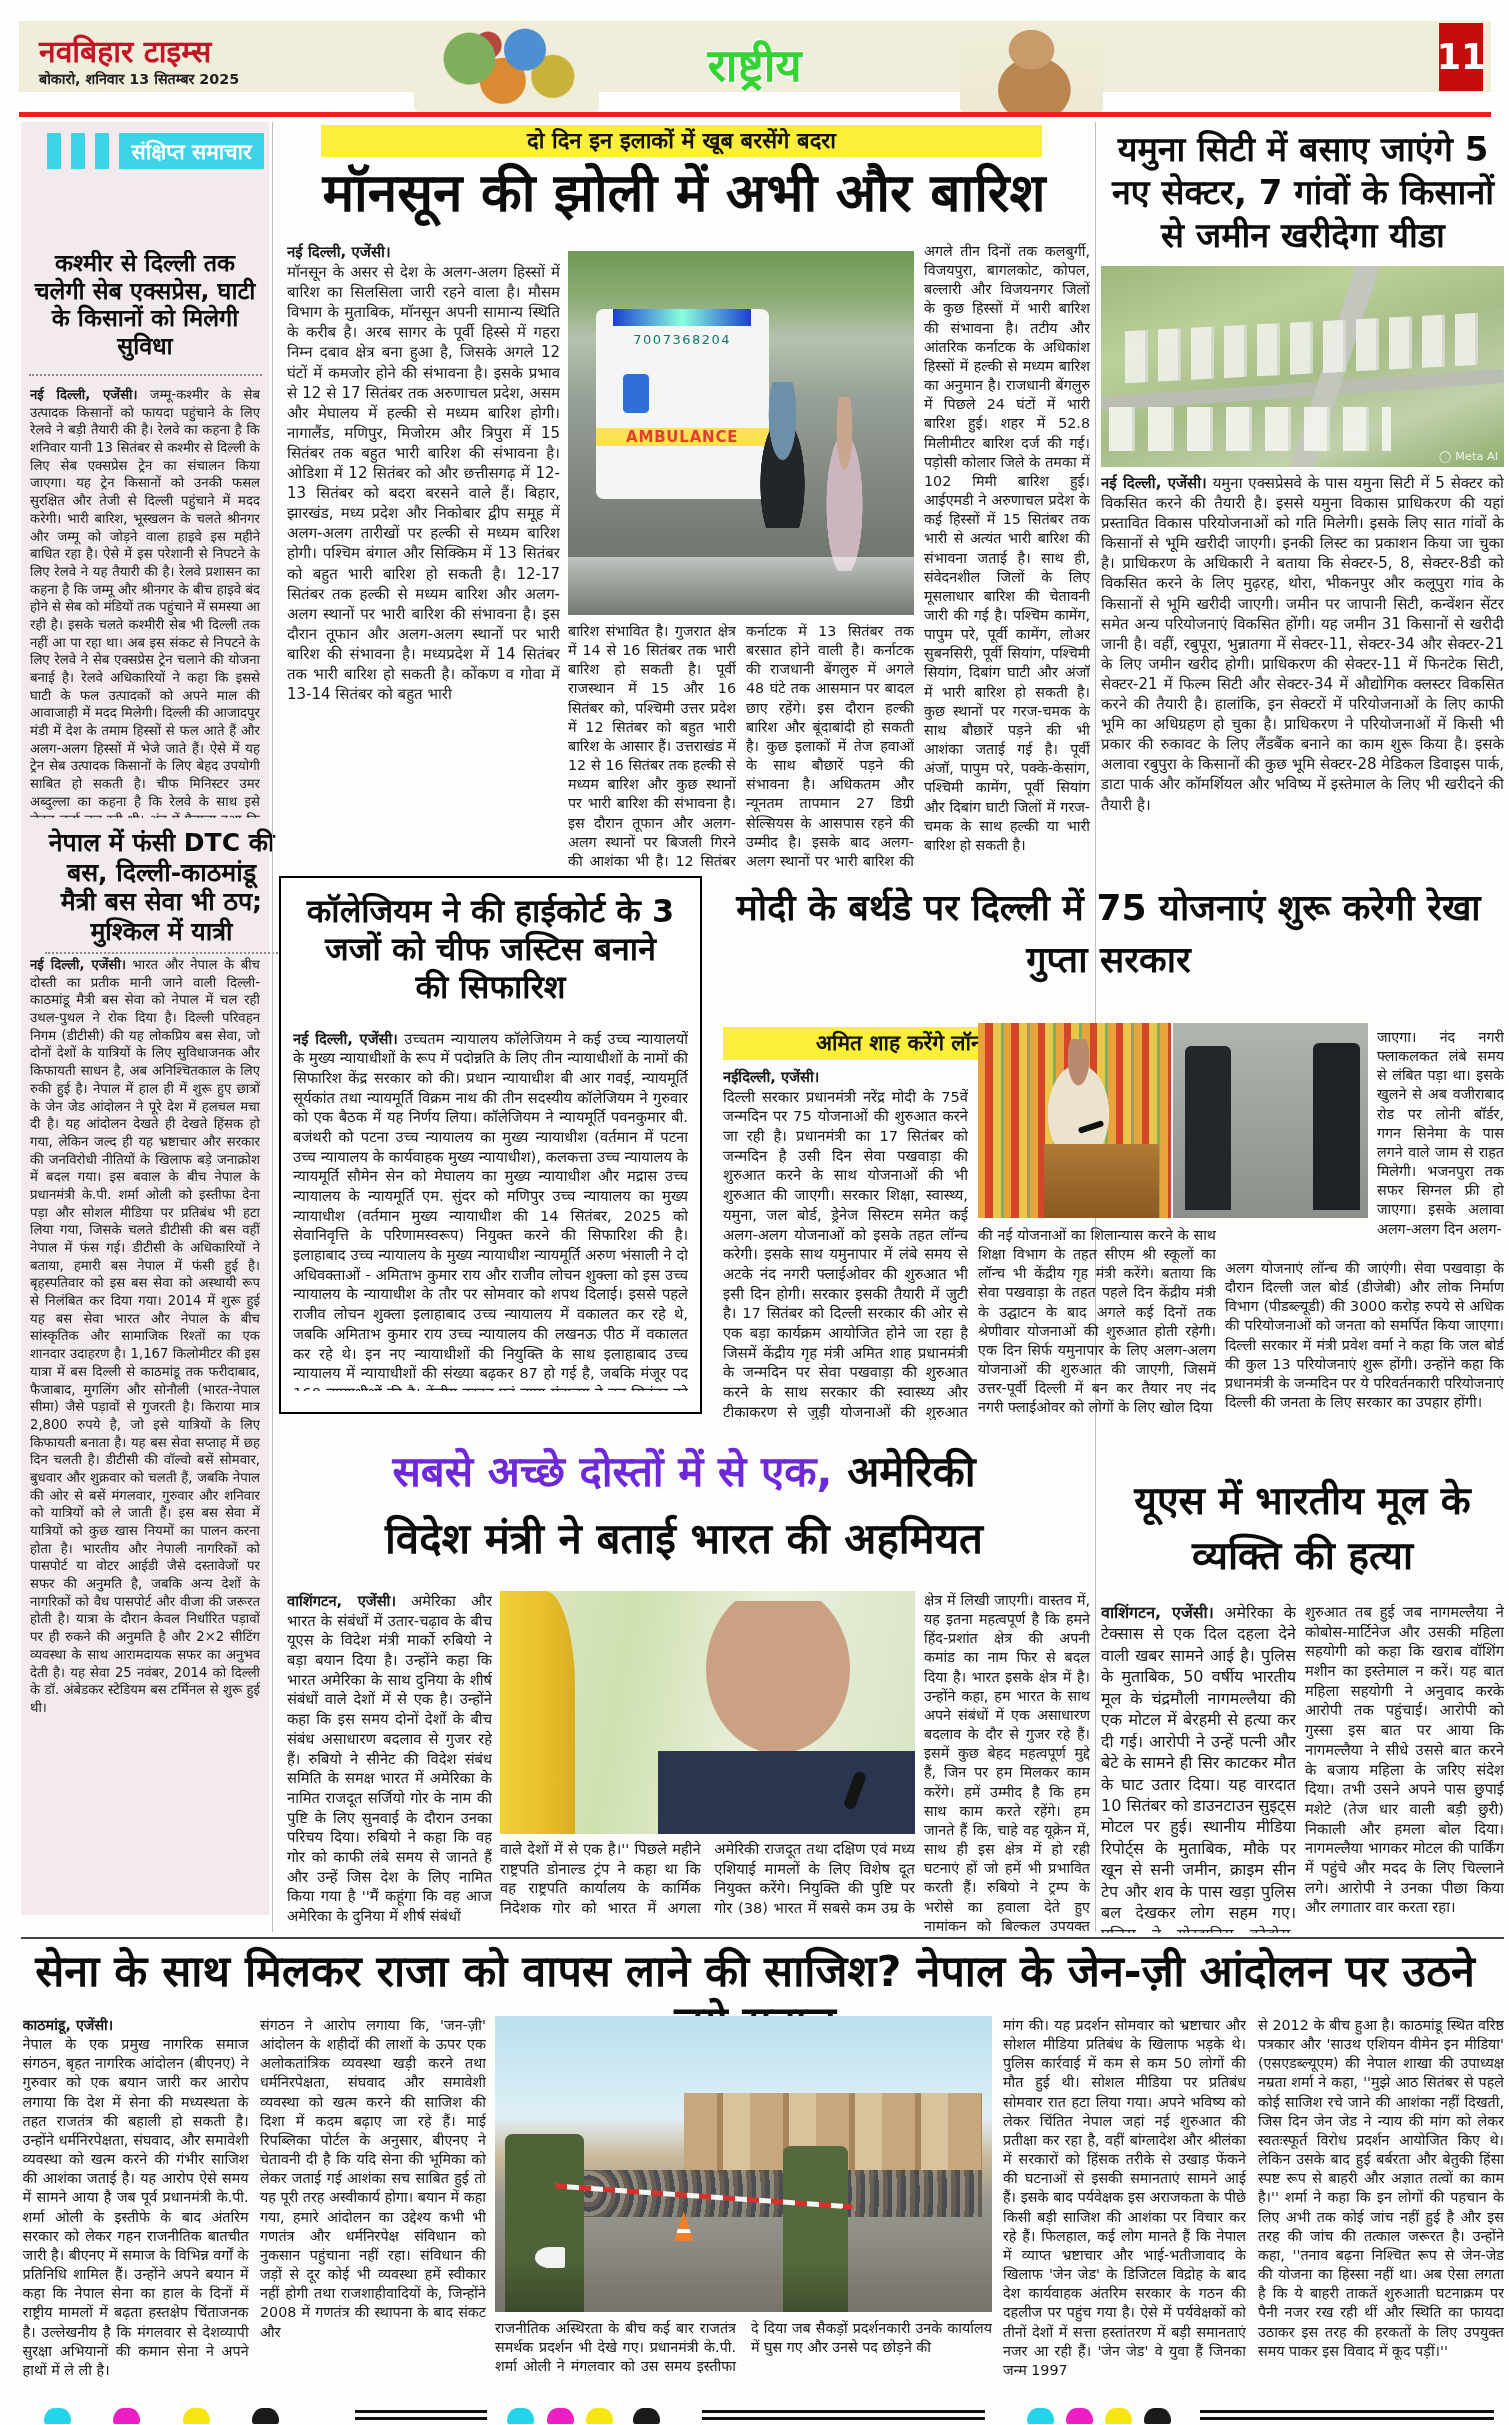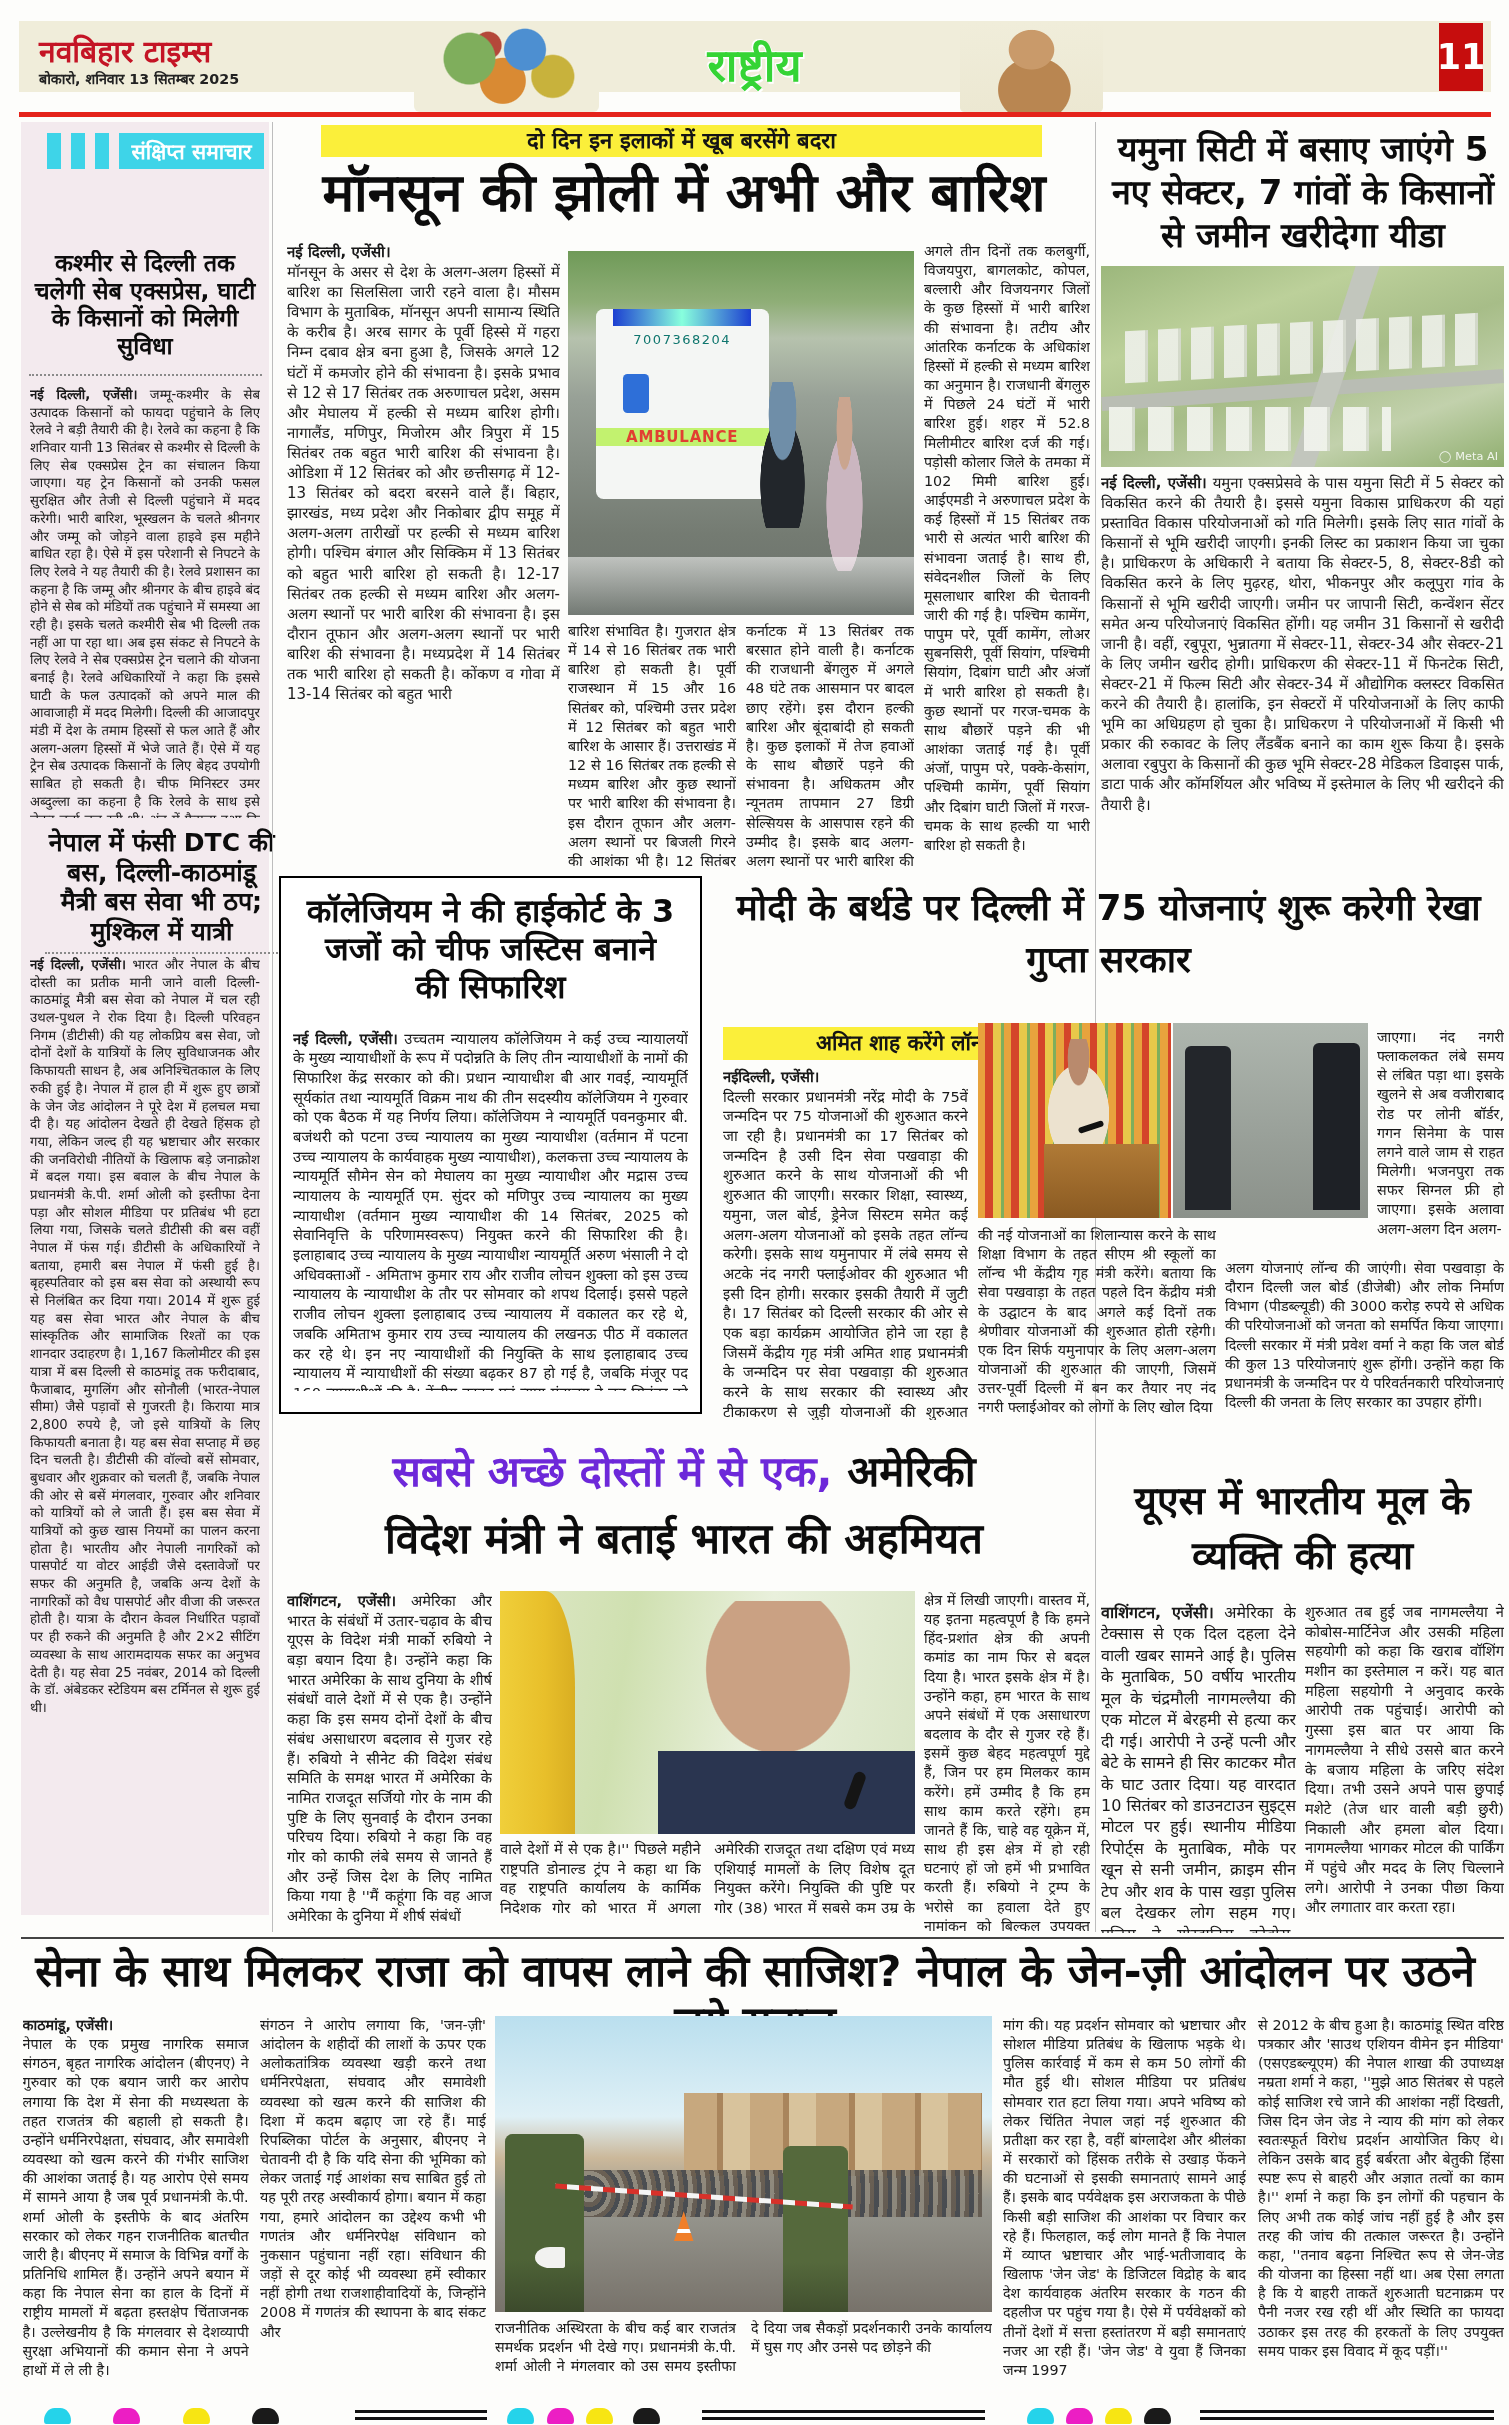--- a/index.html
+++ b/index.html
@@ -70,21 +70,21 @@
     <span>मॉनसून के असर से देश के अलग-अलग हिस्सों में बारिश का सिलसिला जारी रहने वाला है। मौसम विभाग के मुताबिक, मॉनसून अपनी सामान्य स्थिति के करीब है। अरब सागर के पूर्वी हिस्से में गहरा निम्न दबाव क्षेत्र बना हुआ है, जिसके अगले 12 घंटों में कमजोर होने की संभावना है। इसके प्रभाव से 12 से 17 सितंबर तक अरुणाचल प्रदेश, असम और मेघालय में हल्की से मध्यम बारिश होगी। नागालैंड, मणिपुर, मिजोरम और त्रिपुरा में 15 सितंबर तक बहुत भारी बारिश की संभावना है। ओडिशा में 12 सितंबर को और छत्तीसगढ़ में 12-13 सितंबर को बदरा बरसने वाले हैं। बिहार, झारखंड, मध्य प्रदेश और निकोबार द्वीप समूह में अलग-अलग तारीखों पर हल्की से मध्यम बारिश होगी। पश्चिम बंगाल और सिक्किम में 13 सितंबर को बहुत भारी बारिश हो सकती है। 12-17 सितंबर तक हल्की से मध्यम बारिश और अलग-अलग स्थानों पर भारी बारिश की संभावना है। इस दौरान तूफान और अलग-अलग स्थानों पर भारी बारिश की संभावना है। मध्यप्रदेश में 14 सितंबर तक भारी बारिश हो सकती है। कोंकण व गोवा में 13-14 सितंबर को बहुत भारी</span>
   </div>
 
   <div class="photo" style="left:568px;top:251px;width:346px;height:364px;background:
        linear-gradient(180deg,#6f9a58 0%,#8fae77 14%,#b6c2ad 24%,#98a197 40%,#868e85 58%,#747b72 78%,#69706a 100%);">
     <div class="abs" style="left:8%;top:16%;width:50%;height:52%;background:#f4f6f4;border-radius:7.5px;overflow:hidden;">
       <div class="abs" style="left:10%;top:0;width:80%;height:9%;background:linear-gradient(90deg,#1c3fd1,#8fd,#1c3fd1);"></div>
       <div class="abs" style="left:0;top:12%;width:100%;text-align:center;color:#0f766e;font-size:13px;font-weight:normal;letter-spacing:1.5px;">7007368204</div>
       <div class="abs" style="left:16%;top:34%;width:26px;height:39px;background:#2e6fd8;border-radius:4.5px;"></div>
       <div class="abs" style="left:0;top:62%;width:100%;height:16%;background:repeating-linear-gradient(135deg,#e03022 0 10.6px,#f6c built4 0,#f6c214 21px);"></div>
-      <div class="abs" style="left:0;top:63%;width:100%;text-align:center;color:#e03022;background:#bef264;opacity:.92;font-size:15px;font-weight:bold;letter-spacing:0.8px;">AMBULANCE</div>
+      <div class="abs" style="left:0;top:63%;width:100%;text-align:center;color:#e03022;background:#fde047;opacity:.92;font-size:15px;font-weight:bold;letter-spacing:0.8px;">AMBULANCE</div>
     </div>
     <div class="abs" style="left:52%;top:36%;width:20%;height:40%;background:radial-gradient(ellipse at 50% 22%,#6f8ea8 0 28%,transparent 29%),radial-gradient(ellipse at 50% 70%,#22262b 0 45%,transparent 46%);"></div>
     <div class="abs" style="left:72%;top:40%;width:16%;height:48%;background:radial-gradient(ellipse at 50% 18%,#caa58f 0 20%,transparent 21%),radial-gradient(ellipse at 50% 62%,#cbb6c0 0 46%,transparent 47%);"></div>
     <div class="abs" style="left:0;bottom:0;width:100%;height:16%;background:linear-gradient(180deg,rgba(255,255,255,.55),rgba(150,155,150,.2));"></div>
   </div>
 
   <div class="abs body-text" style="left:568px;top:622px;width:168px;height:248px;font-size:14.3px;">बारिश संभावित है। गुजरात क्षेत्र में 14 से 16 सितंबर तक भारी बारिश हो सकती है। पूर्वी राजस्थान में 15 और 16 सितंबर को, पश्चिमी उत्तर प्रदेश में 12 सितंबर को बहुत भारी बारिश के आसार हैं। उत्तराखंड में 12 से 16 सितंबर तक हल्की से मध्यम बारिश और कुछ स्थानों पर भारी बारिश की संभावना है। इस दौरान तूफान और अलग-अलग स्थानों पर बिजली गिरने की आशंका भी है। 12 सितंबर को, आंध्र प्रदेश और यनम के</div>
   <div class="abs body-text" style="left:746px;top:622px;width:168px;height:248px;font-size:14.3px;">कर्नाटक में 13 सितंबर तक बरसात होने वाली है। कर्नाटक की राजधानी बेंगलुरु में अगले 48 घंटे तक आसमान पर बादल छाए रहेंगे। इस दौरान हल्की बारिश और बूंदाबांदी हो सकती है। कुछ इलाकों में तेज हवाओं के साथ बौछारें पड़ने की संभावना है। अधिकतम और न्यूनतम तापमान 27 डिग्री सेल्सियस के आसपास रहने की उम्मीद है। इसके बाद अलग-अलग स्थानों पर भारी बारिश की संभावना है।</div>
   <div class="abs body-text" style="left:924px;top:242px;width:166px;height:628px;font-size:14.3px;">अगले तीन दिनों तक कलबुर्गी, विजयपुरा, बागलकोट, कोपल, बल्लारी और विजयनगर जिलों के कुछ हिस्सों में भारी बारिश की संभावना है। तटीय और आंतरिक कर्नाटक के अधिकांश हिस्सों में हल्की से मध्यम बारिश का अनुमान है। राजधानी बेंगलुरु में पिछले 24 घंटों में भारी बारिश हुई। शहर में 52.8 मिलीमीटर बारिश दर्ज की गई। पड़ोसी कोलार जिले के तमका में 102 मिमी बारिश हुई। आईएमडी ने अरुणाचल प्रदेश के कई हिस्सों में 15 सितंबर तक भारी से अत्यंत भारी बारिश की संभावना जताई है। साथ ही, संवेदनशील जिलों के लिए मूसलाधार बारिश की चेतावनी जारी की गई है। पश्चिम कामेंग, पापुम परे, पूर्वी कामेंग, लोअर सुबनसिरी, पूर्वी सियांग, पश्चिमी सियांग, दिबांग घाटी और अंजॉ में भारी बारिश हो सकती है। कुछ स्थानों पर गरज-चमक के साथ बौछारें पड़ने की भी आशंका जताई गई है। पूर्वी अंजॉ, पापुम परे, पक्के-केसांग, पश्चिमी कामेंग, पूर्वी सियांग और दिबांग घाटी जिलों में गरज-चमक के साथ हल्की या भारी बारिश हो सकती है।</div>
 

